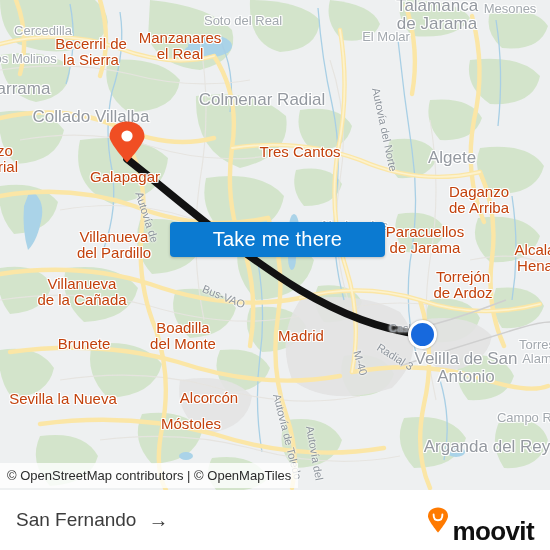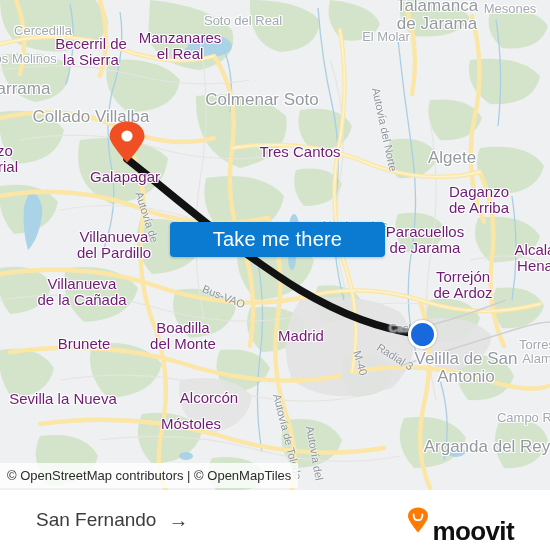--- a/index.html
+++ b/index.html
@@ -36,21 +36,21 @@
     transform: translate(-50%, -50%);
     line-height: 1.08;
     text-shadow:
        1px 0 0 rgba(255,255,255,.85), -1px 0 0 rgba(255,255,255,.85),
        0 1px 0 rgba(255,255,255,.85), 0 -1px 0 rgba(255,255,255,.85),
        1px 1px 0 rgba(255,255,255,.85), -1px -1px 0 rgba(255,255,255,.85),
        1px -1px 0 rgba(255,255,255,.85), -1px 1px 0 rgba(255,255,255,.85);
     pointer-events: none;
   }
   .sz-xl { font-size: 17px; color: #9499a0; }
-  .sz-lg { font-size: 15px; color: #701a75; }
+  .sz-lg { font-size: 15px; color: #c2410c; }
   .sz-md { font-size: 13px; color: #a2a8ae; }
 
   .road-label {
     position: absolute;
     color: #8d949c;
     font-size: 11px;
     white-space: nowrap;
     transform-origin: 0 50%;
     pointer-events: none;
     text-shadow: 0 0 3px #fff, 0 0 2px #fff;
@@ -102,21 +102,21 @@
     white-space: nowrap;
   }
 
   
   #footer {
     position: absolute;
     left: 0; top: 490px;
     width: 550px; height: 60px;
     background: #ffffff;
     display: flex; align-items: center;
-    padding: 0 36px;
+    padding: 0 16px;
   }
   #trip-summary {
     display: flex; align-items: center; gap: 12px;
     color: #3c3c3c; font-size: 19px;
   }
   #trip-arrow { color: #3c3c3c; font-size: 20px; line-height: 1; }
   #brand-logo {
     margin-left: auto;
     display: flex; align-items: center; gap: 3px;
   }
@@ -269,21 +269,21 @@
     <div id="place-label-layer">
         <div class="map-label sz-md" style="left: 43px; top: 31px;">Cercedilla</div>
         <div class="map-label sz-md" style="left: 243px; top: 21px;">Soto del Real</div>
         <div class="map-label sz-xl" style="left: 437px; top: 15px;">Talamanca<br>de Jarama</div>
         <div class="map-label sz-md" style="left: 510px; top: 9px;">Mesones</div>
         <div class="map-label sz-lg" style="left: 91px; top: 52px;">Becerril de<br>la Sierra</div>
         <div class="map-label sz-lg" style="left: 180px; top: 46px;">Manzanares<br>el Real</div>
         <div class="map-label sz-md" style="left: 386px; top: 37px;">El Molar</div>
         <div class="map-label sz-md" style="left: 22px; top: 59px;">Los Molinos</div>
         <div class="map-label sz-xl" style="left: 14px; top: 89px;">adarrama</div>
-        <div class="map-label sz-xl" style="left: 262px; top: 100px;">Colmenar Soto</div>
+        <div class="map-label sz-xl" style="left: 262px; top: 100px;">Colmenar Radial</div>
         <div class="map-label sz-xl" style="left: 91px; top: 117px;">Collado Villalba</div>
         <div class="map-label sz-lg" style="left: 300px; top: 152px;">Tres Cantos</div>
         <div class="map-label sz-xl" style="left: 452px; top: 158px;">Algete</div>
         <div class="map-label sz-lg" style="left: 5px; top: 151px;">zo</div>
         <div class="map-label sz-lg" style="left: 8px; top: 167px;">rial</div>
         <div class="map-label sz-lg" style="left: 81px; top: 177px; margin-left: 44px;">Galapagar</div>
         <div class="map-label sz-lg" style="left: 479px; top: 200px;">Daganzo<br>de Arriba</div>
         <div class="map-label sz-md" style="left: 354px; top: 214px; margin-top: 12px;">Alcobendas</div>
         <div class="map-label sz-lg" style="left: 114px; top: 245px;">Villanueva<br>del Pardillo</div>
         <div class="map-label sz-lg" style="left: 425px; top: 240px;">Paracuellos<br>de Jarama</div>

